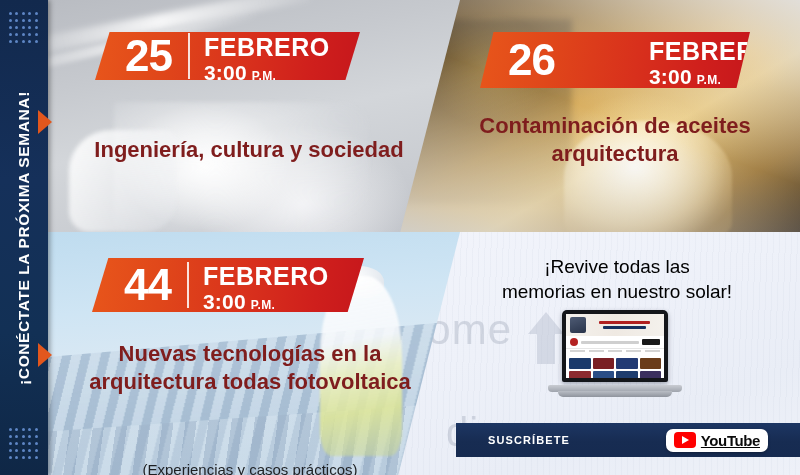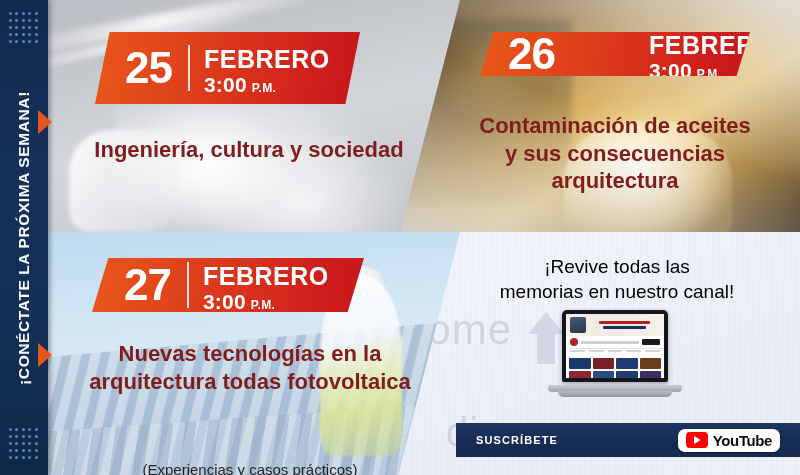--- a/index.html
+++ b/index.html
@@ -178,23 +178,23 @@
     font-size:44px; font-weight:bold; line-height:1;
     letter-spacing:-1px;
   }
   .date-sep { width:2px; height:46px; background:rgba(255,255,255,.85); margin:0 14px 0 16px; }
   .date-right { display:flex; flex-direction:column; justify-content:center;margin-top:7px; }
   .date-month { font-size:25px; font-weight:bold; letter-spacing:.5px; line-height:1.05; }
   .date-timeline { display:flex; align-items:baseline; gap:5px; }
   .date-time { font-size:21px; font-weight:bold; letter-spacing:.2px; }
   .date-ampm { font-size:12px; font-weight:bold; letter-spacing:.3px; }
 
-  #banner-25 { left:95px; top:32px; width:265px; height:72px; padding-left:30px;
+  #banner-25 { left:95px; top:32px; width:265px; height:48px; padding-left:30px;
                clip-path:polygon(5.5% 0, 100% 0, 94.5% 100%, 0 100%); }
-  #banner-26 { left:480px; top:32px; width:270px; height:44px; padding-left:28px;
+  #banner-26 { left:480px; top:32px; width:270px; height:56px; padding-left:28px;
                clip-path:polygon(5% 0, 100% 0, 95% 100%, 0 100%);gap:32px; }
   #banner-27 { left:92px; top:258px; width:272px; height:54px; padding-left:32px;
                clip-path:polygon(6% 0, 100% 0, 94% 100%, 0 100%); }
 
   
   .sess-title {
     position:absolute; z-index:7;
     color:#7f1d1d; font-weight:bold; text-align:center;
     line-height:1.26;
   }
@@ -249,27 +249,28 @@
     position:absolute; left:10px; bottom:11px; width:114px; height:6px;
     background:linear-gradient(180deg,#b9bdc4,#8f949d); border-radius:0 0 5px 5px;
   }
 
   
   #cta-bar {
     position:absolute; left:456px; top:423px; width:344px; height:34px;
     background:linear-gradient(180deg,#1d3663 0%,#172c52 55%,#12244492 100%);
     background-color:#1b3360;
     display:flex; align-items:center; justify-content:space-between;
-    padding:0 20px; z-index:8;
+    padding:0 32px; z-index:8;
   }
   #cta-subscribe { color:#fff; font-size:11px; font-weight:bold; letter-spacing:1.1px; }
   #yt-badge {
     background:#fff; border-radius:7px; padding:3px 8px;
     display:flex; align-items:center; gap:5px;
     box-shadow:0 1px 3px rgba(0,0,0,.3);
+    text-decoration:underline;
   }
   #yt-badge .play {
     width:22px; height:16px; background:#ff0000; border-radius:4px;
     display:flex; align-items:center; justify-content:center;
   }
   #yt-badge .play::after {
     content:""; width:0; height:0;
     border-top:4px solid transparent; border-bottom:4px solid transparent;
     border-left:7px solid #fff; margin-left:2px;
   }
@@ -388,50 +389,49 @@
     <div class="date-right">
       <div class="date-month">FEBRERO</div>
       <div class="date-timeline">
         <span class="date-time">3:00</span>
         <span class="date-ampm">P.M.</span>
       </div>
     </div>
   </div>
 
   <div class="date-banner" id="banner-27">
-    <div class="date-num">27</div>
+    <div class="date-num">44</div>
     <div class="date-sep"></div>
     <div class="date-right">
       <div class="date-month">FEBRERO</div>
       <div class="date-timeline">
         <span class="date-time">3:00</span>
         <span class="date-ampm">P.M.</span>
       </div>
     </div>
   </div>
 
   <div class="sess-title" id="title-1">
     <div>Ingeniería, cultura y sociedad</div>
   </div>
 
   <div class="sess-title" id="title-2">
     <div>Contaminación de aceites</div>
-    <div>y sus consecuencias</div>
     <div>arquitectura</div>
   </div>
 
   <div class="sess-title" id="title-3">
     <div>Nuevas tecnologías en la</div>
     <div>arquitectura todas fotovoltaica</div>
   </div>
   <div id="subtitle-3">(Experiencias y casos prácticos)</div>
 
   <div id="yt-headline">
     <div>¡Revive todas las</div>
-    <div>memorias en nuestro canal!</div>
+    <div>memorias en nuestro solar!</div>
   </div>
 
   <div id="laptop">
     <div class="lid">
       <div class="screen">
         <div class="yt-banner">
           <div class="ppl"></div>
           <div class="bnr-txt">
               <i></i>
               <i></i>

